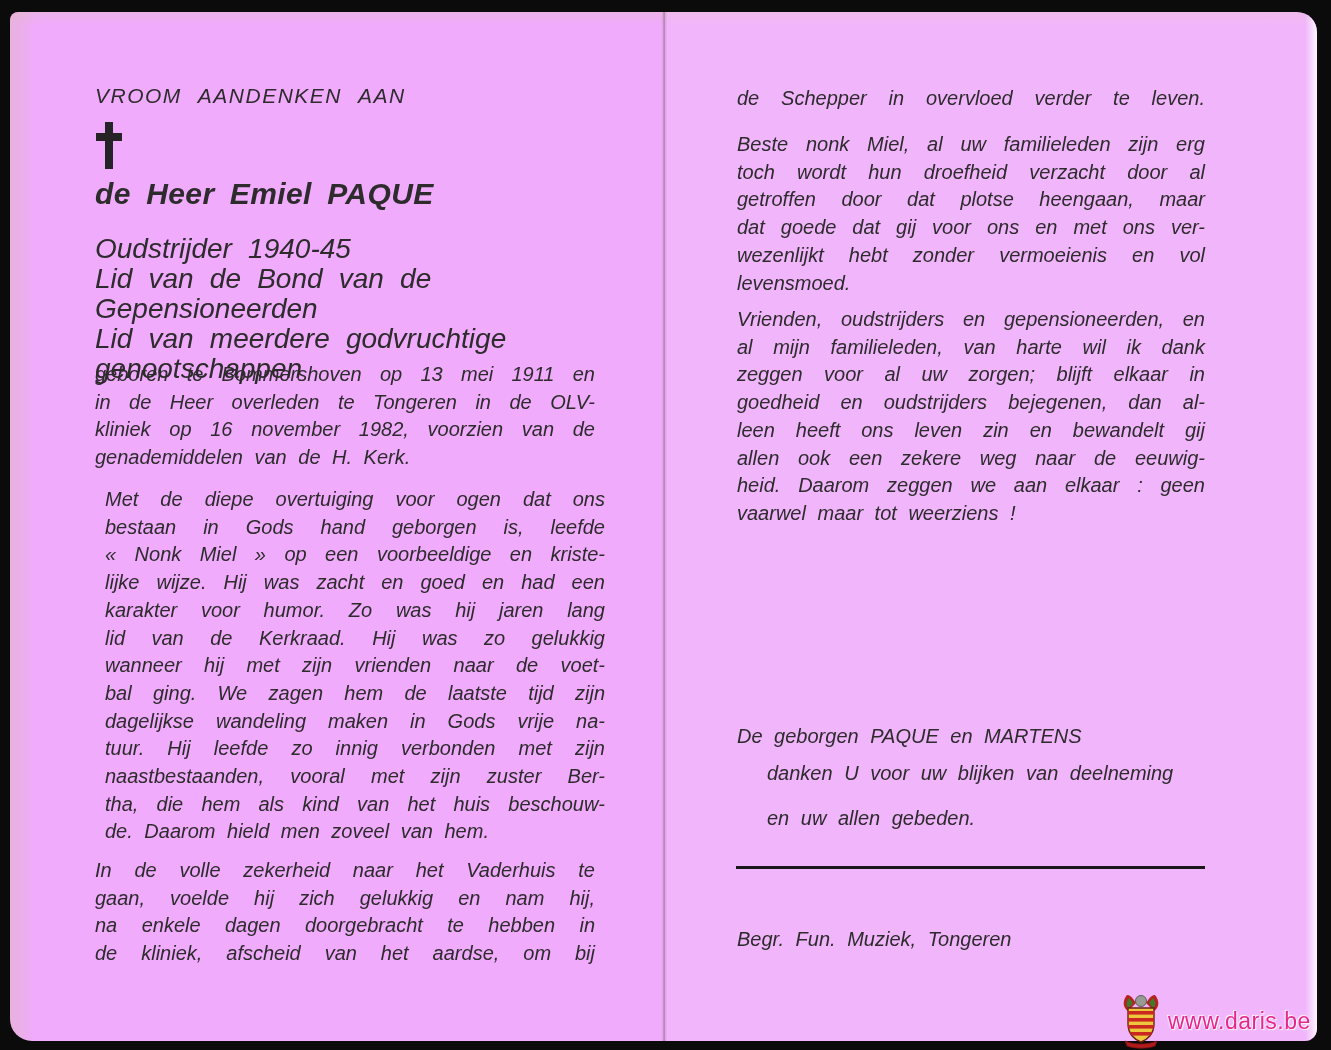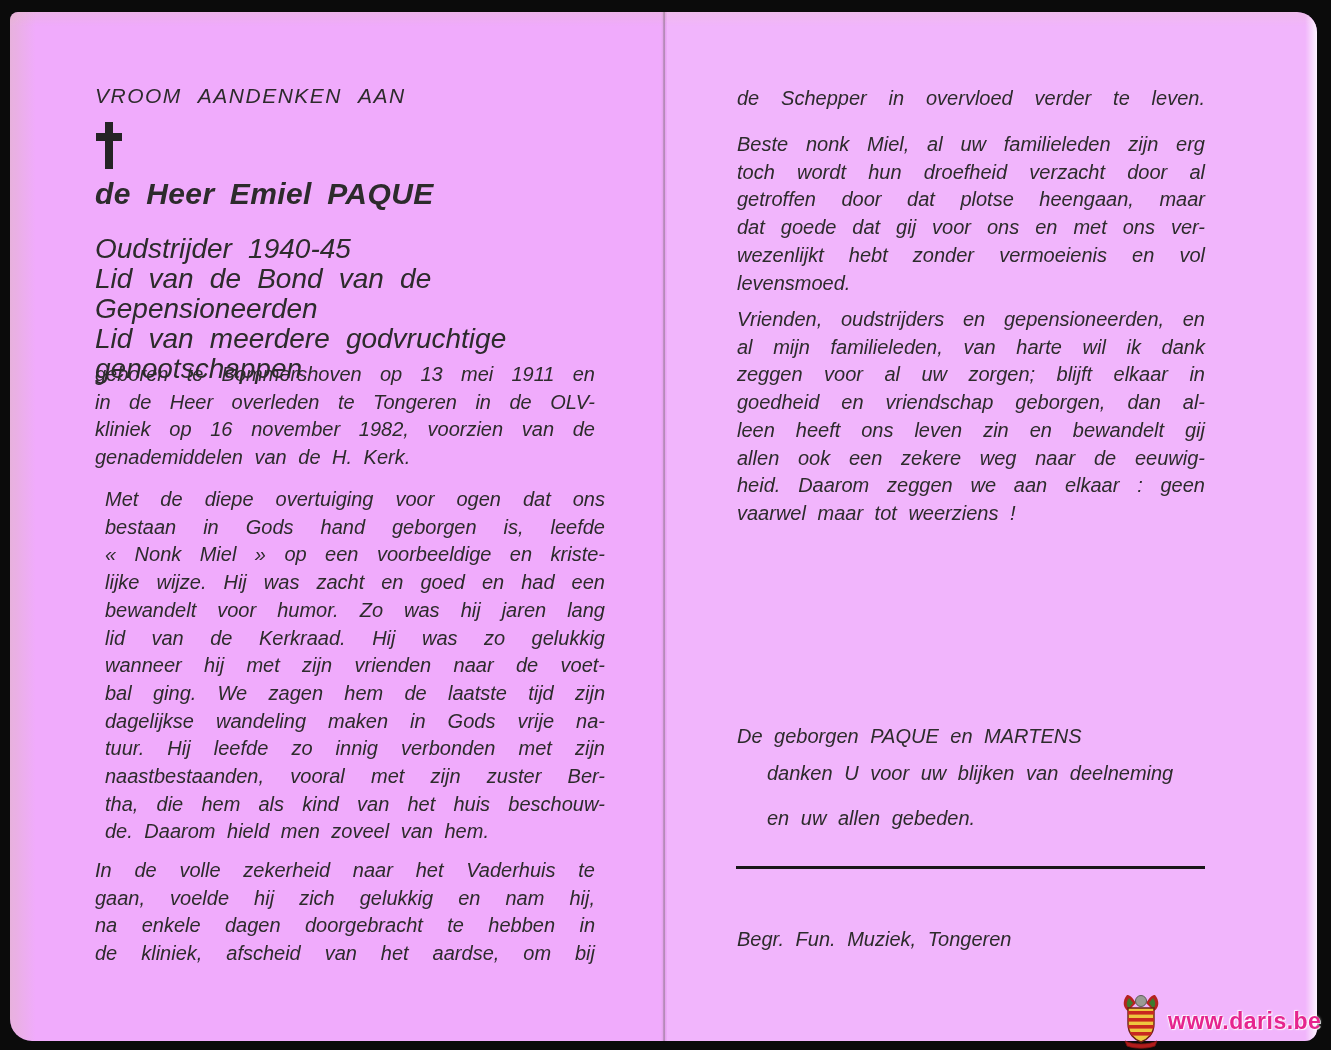--- a/index.html
+++ b/index.html
@@ -29,21 +29,21 @@
   .titles .pline-noj{word-spacing:0.30em;}
   .plain{font-size:20px;word-spacing:0.30em;}
   
   .cross{width:26px;height:47px;}
   .cross::before{content:'';position:absolute;left:9px;top:0;width:8px;height:47px;background:#252325;}
   .cross::after{content:'';position:absolute;left:0;top:11px;width:26px;height:8px;background:#252325;}
   
   .rule{height:3px;background:#191718;}
   .right-align{text-align:right;}
   
-  .wm-url{position:absolute;left:1168px;top:1008px;font-size:23px;font-weight:bold;
+  .wm-url{position:absolute;left:1168px;top:1008px;font-size:23px;font-weight:normal;
           letter-spacing:0.5px;color:#e6258e;
           text-shadow:0 0 3px rgba(255,255,255,0.95),1px 1px 0 rgba(255,255,255,0.8),
                       -1px -1px 0 rgba(255,255,255,0.8);}
   .wm-crest{position:absolute;left:1121px;top:993px;width:40px;height:56px;}
 </style>
 </head>
 <body>
 
 <div id="scan">
   <div class="card">
@@ -70,21 +70,21 @@
         <div class="pline">in de Heer overleden te Tongeren in de OLV-</div>
         <div class="pline">kliniek op 16 november 1982, voorzien van de</div>
         <div class="pline pline-noj">genademiddelen van de H. Kerk.</div>
       </div>
 
     <div class="abs para" style="left:95px;top:474px;width:500px;">
         <div class="pline">Met de diepe overtuiging voor ogen dat ons</div>
         <div class="pline">bestaan in Gods hand geborgen is, leefde</div>
         <div class="pline">« Nonk Miel » op een voorbeeldige en kriste-</div>
         <div class="pline">lijke wijze. Hij was zacht en goed en had een</div>
-        <div class="pline">bewandelt voor humor. Zo was hij jaren lang</div>
+        <div class="pline">karakter voor humor. Zo was hij jaren lang</div>
         <div class="pline">lid van de Kerkraad. Hij was zo gelukkig</div>
         <div class="pline">wanneer hij met zijn vrienden naar de voet-</div>
         <div class="pline">bal ging. We zagen hem de laatste tijd zijn</div>
         <div class="pline">dagelijkse wandeling maken in Gods vrije na-</div>
         <div class="pline">tuur. Hij leefde zo innig verbonden met zijn</div>
         <div class="pline">naastbestaanden, vooral met zijn zuster Ber-</div>
         <div class="pline">tha, die hem als kind van het huis beschouw-</div>
         <div class="pline pline-noj">de. Daarom hield men zoveel van hem.</div>
       </div>
 
@@ -105,21 +105,21 @@
         <div class="pline">getroffen door dat plotse heengaan, maar</div>
         <div class="pline">dat goede dat gij voor ons en met ons ver-</div>
         <div class="pline">wezenlijkt hebt zonder vermoeienis en vol</div>
         <div class="pline pline-noj">levensmoed.</div>
       </div>
 
     <div class="abs para" style="left:727px;top:294px;width:468px;">
         <div class="pline">Vrienden, oudstrijders en gepensioneerden, en</div>
         <div class="pline">al mijn familieleden, van harte wil ik dank</div>
         <div class="pline">zeggen voor al uw zorgen; blijft elkaar in</div>
-        <div class="pline">goedheid en vriendschap geborgen, dan al-</div>
+        <div class="pline">goedheid en oudstrijders bejegenen, dan al-</div>
         <div class="pline">leen heeft ons leven zin en bewandelt gij</div>
         <div class="pline">allen ook een zekere weg naar de eeuwig-</div>
         <div class="pline">heid. Daarom zeggen we aan elkaar : geen</div>
         <div class="pline pline-noj">vaarwel maar tot weerziens !</div>
       </div>
 
     <div class="abs" style="left:727px;top:713px;width:490px;height:115px;">
       <div class="abs plain" style="left:0;top:0;">De geborgen PAQUE en MARTENS</div>
       <div class="abs plain" style="left:30px;top:37px;">danken U voor uw blijken van deelneming</div>
       <div class="abs plain" style="left:30px;top:82px;">en uw allen gebeden.</div>

